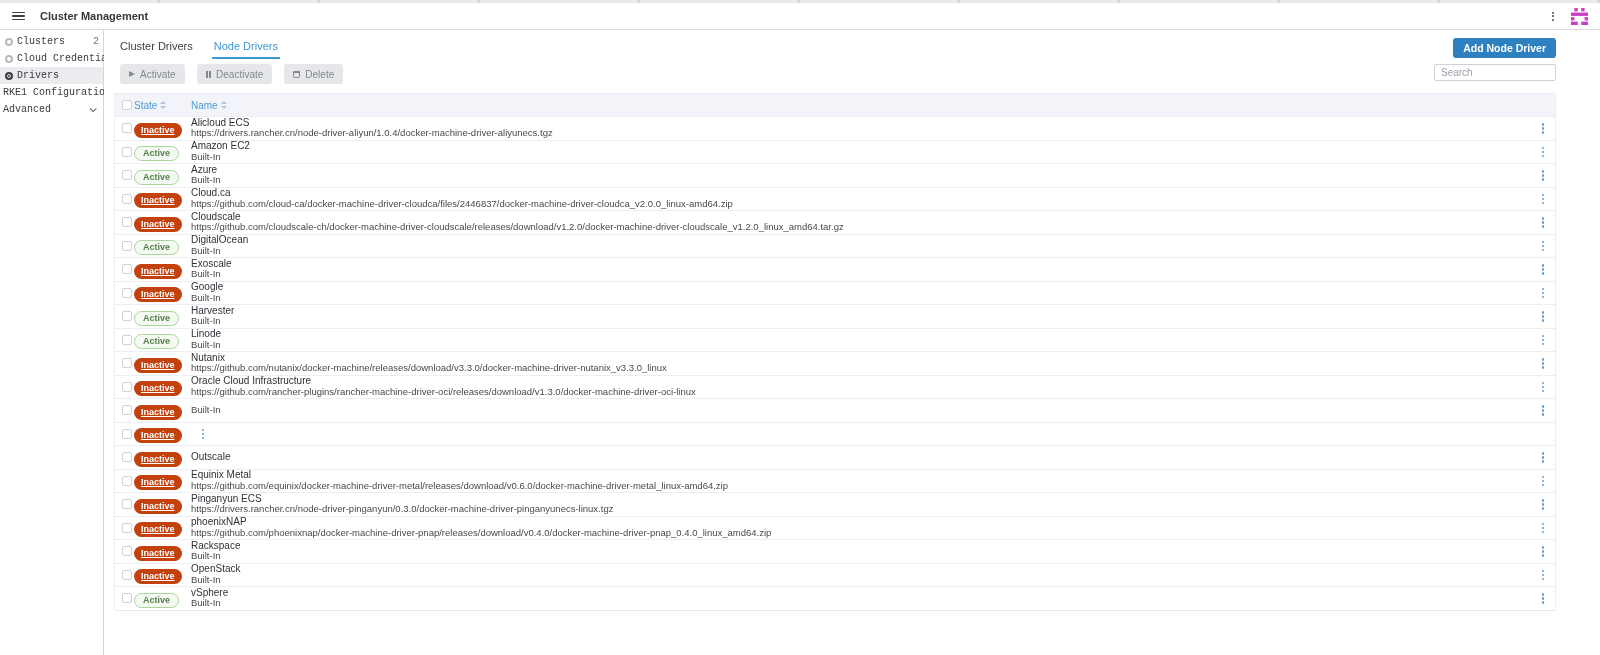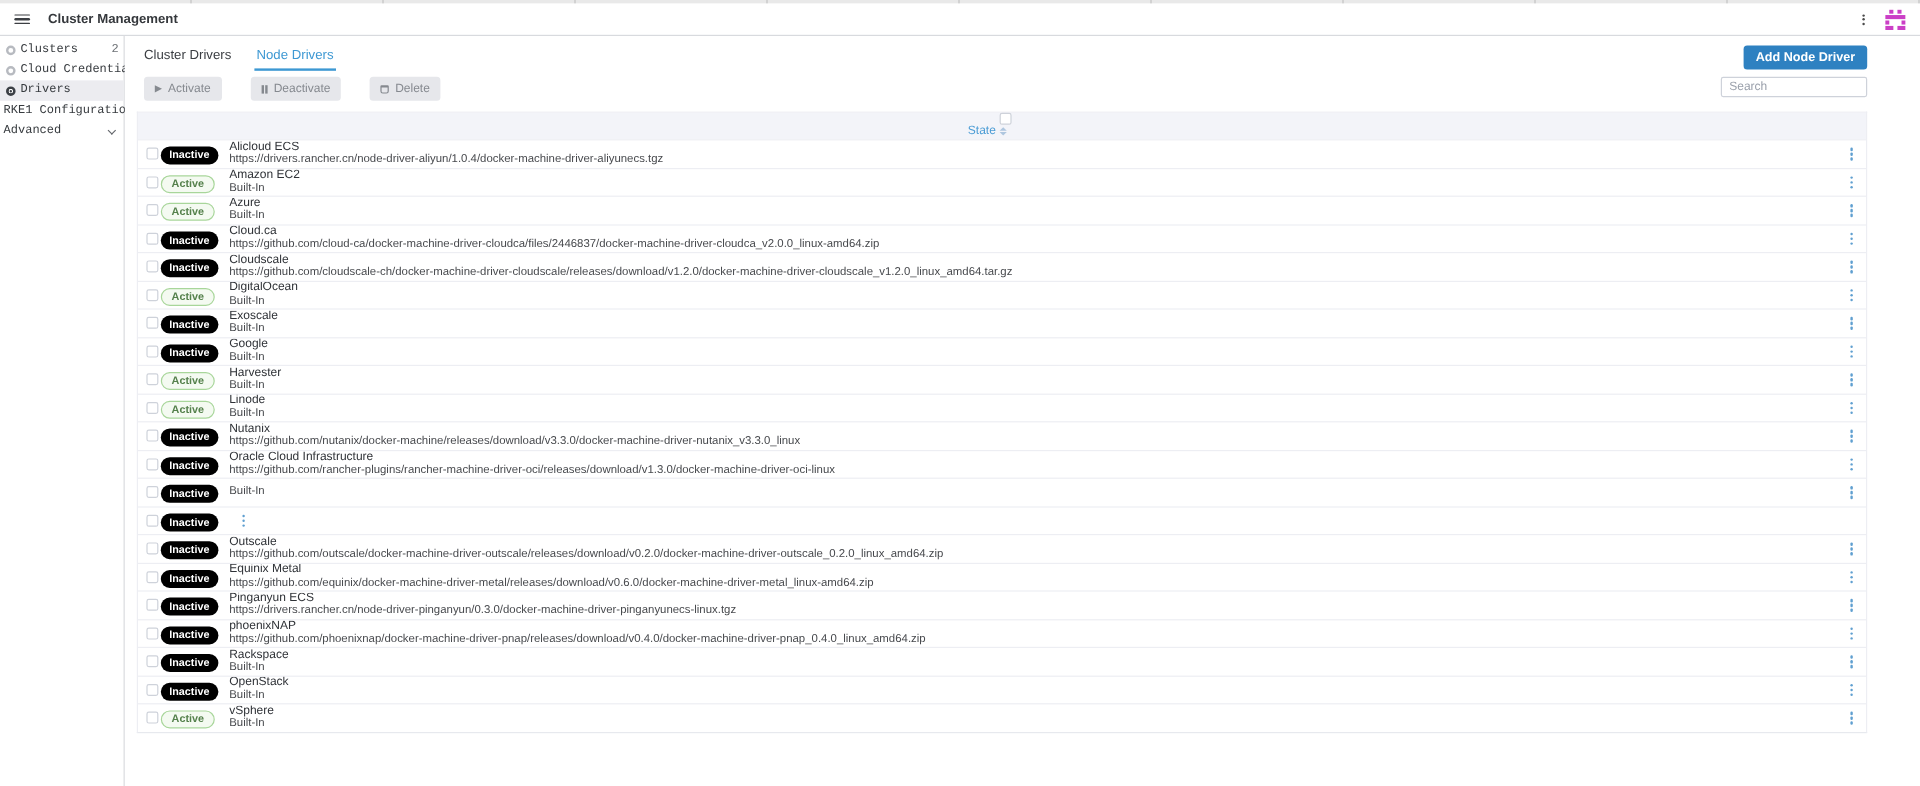--- a/index.html
+++ b/index.html
@@ -40,52 +40,52 @@
   
   .main { flex:1; position:relative; background:#fff; min-width:0; }
   .tabs { margin:10px 22px 0 14px; display:flex; gap:17px; align-items:flex-end; }
   .tab { font-size:11px; color:#3a3d42; padding:0 2px 5px 2px; cursor:pointer; border-bottom:2px solid transparent; }
   .tab.active { color:#3d98d3; border-bottom-color:#3d98d3; }
 
   .add-btn { position:absolute; top:8px; right:44px; height:20px; padding:0 10px;
     background:#2e81c1; color:#fff; font-size:10.5px; font-weight:bold;
     border:none; border-radius:3px; cursor:pointer; font-family:inherit;text-align:right; }
 
-  .toolbar { margin:5px 44px 0 16px; display:flex; gap:24px; }
+  .toolbar { margin:5px 44px 0 16px; display:flex; gap:12px; }
   .tbtn { height:20px; display:inline-flex; align-items:center; gap:5px; padding:0 9px;
     background:#e6e7eb; color:#85898f; font-size:10px; border:none; border-radius:3px;
     font-family:inherit; cursor:default; }
   .icon-play { width:0; height:0; border-top:3.5px solid transparent; border-bottom:3.5px solid transparent; border-left:6px solid #85898f; }
   .icon-pause { display:flex; gap:1.5px; }
   .icon-pause i { width:2px; height:7px; background:#85898f; }
   .icon-trash { width:7px; height:7px; border:1px solid #85898f; border-top:2.5px solid #85898f; border-radius:1px 1px 2px 2px; }
 
   .search { position:absolute; top:34px; right:44px; width:122px; height:17px;
     border:1px solid #ced2da; border-radius:2px; font-size:10px; padding:0 6px;
     color:#333; font-family:inherit; outline:none; }
   .search::placeholder { color:#9aa0ab; }
 
   
   .table { margin:9px 44px 0 10px; border:1px solid #edeef3; border-bottom:1px solid #e7e9ee; }
   .thead { display:flex; align-items:center; height:22px; background:#f3f4f9;
-    font-size:10px; color:#4b9cd5;flex-direction:column; }
+    font-size:10px; color:#4b9cd5; }
   .trow { display:flex; align-items:center; height:23.5px; background:#fff; border-top:1px solid #edeef3; }
   .c-check { width:19px; padding-left:7px; flex:none; display:flex; align-items:center; }
   .checkbox { width:10px; height:10px; border:1px solid #ced2da; border-radius:2px; background:#fff; cursor:pointer; }
   .c-state { width:57px; flex:none; }
   .c-name { flex:1; min-width:0; overflow:hidden; }
   .c-act { width:24px; flex:none; display:flex; justify-content:center; }
   .th-label { display:inline-flex; align-items:center; cursor:pointer; }
   .sort { display:inline-flex; flex-direction:column; gap:1.5px; margin-left:3px; }
   .sort i { display:block; width:0; height:0; border-left:3px solid transparent; border-right:3px solid transparent; }
   .sort .up { border-bottom:3.5px solid #aec6df; }
   .sort .down { border-top:3.5px solid #aec6df; }
 
   .badge { display:inline-block; font-size:9px; font-weight:bold; border-radius:9px; line-height:1; }
-  .badge-inactive { background:#000000; color:#fff; padding:3px 7px; }
+  .badge-inactive { background:#c2410c; color:#fff; padding:3px 7px;text-decoration:underline; }
   .badge-active { background:#f4faf1; color:#55814c; border:1px solid #a8d69a; padding:2px 8px; }
 
   .name-line { font-size:10px; color:#2f3237; line-height:10.5px; white-space:nowrap; }
   .sub-line { font-size:9.5px; color:#47494d; line-height:10.5px; white-space:nowrap; }
 
   .kebab-row { display:flex; flex-direction:column; gap:1.5px; padding:2px; cursor:pointer; }
   .kebab-row i { width:2.5px; height:2.5px; border-radius:50%; background:#5f9fd0; }
 </style>
 </head>
 <body>
@@ -446,21 +446,20 @@
     </span>
   </div>
 
   <div class="trow">
     <span class="c-check">
                 <span class="checkbox"></span>
               </span>
     <span class="c-state"><span class="badge badge-inactive">Inactive</span></span>
     <span class="c-name">
       <div class="name-line">Outscale</div>
-      <div class="sub-line">https://github.com/outscale/docker-machine-driver-outscale/releases/download/v0.2.0/docker-machine-driver-outscale_0.2.0_linux_amd64.zip</div>
     </span>
     <span class="c-act">
       <span class="kebab-row">
                   <i></i>
                   <i></i>
                   <i></i>
                 </span>
     </span>
   </div>
 

